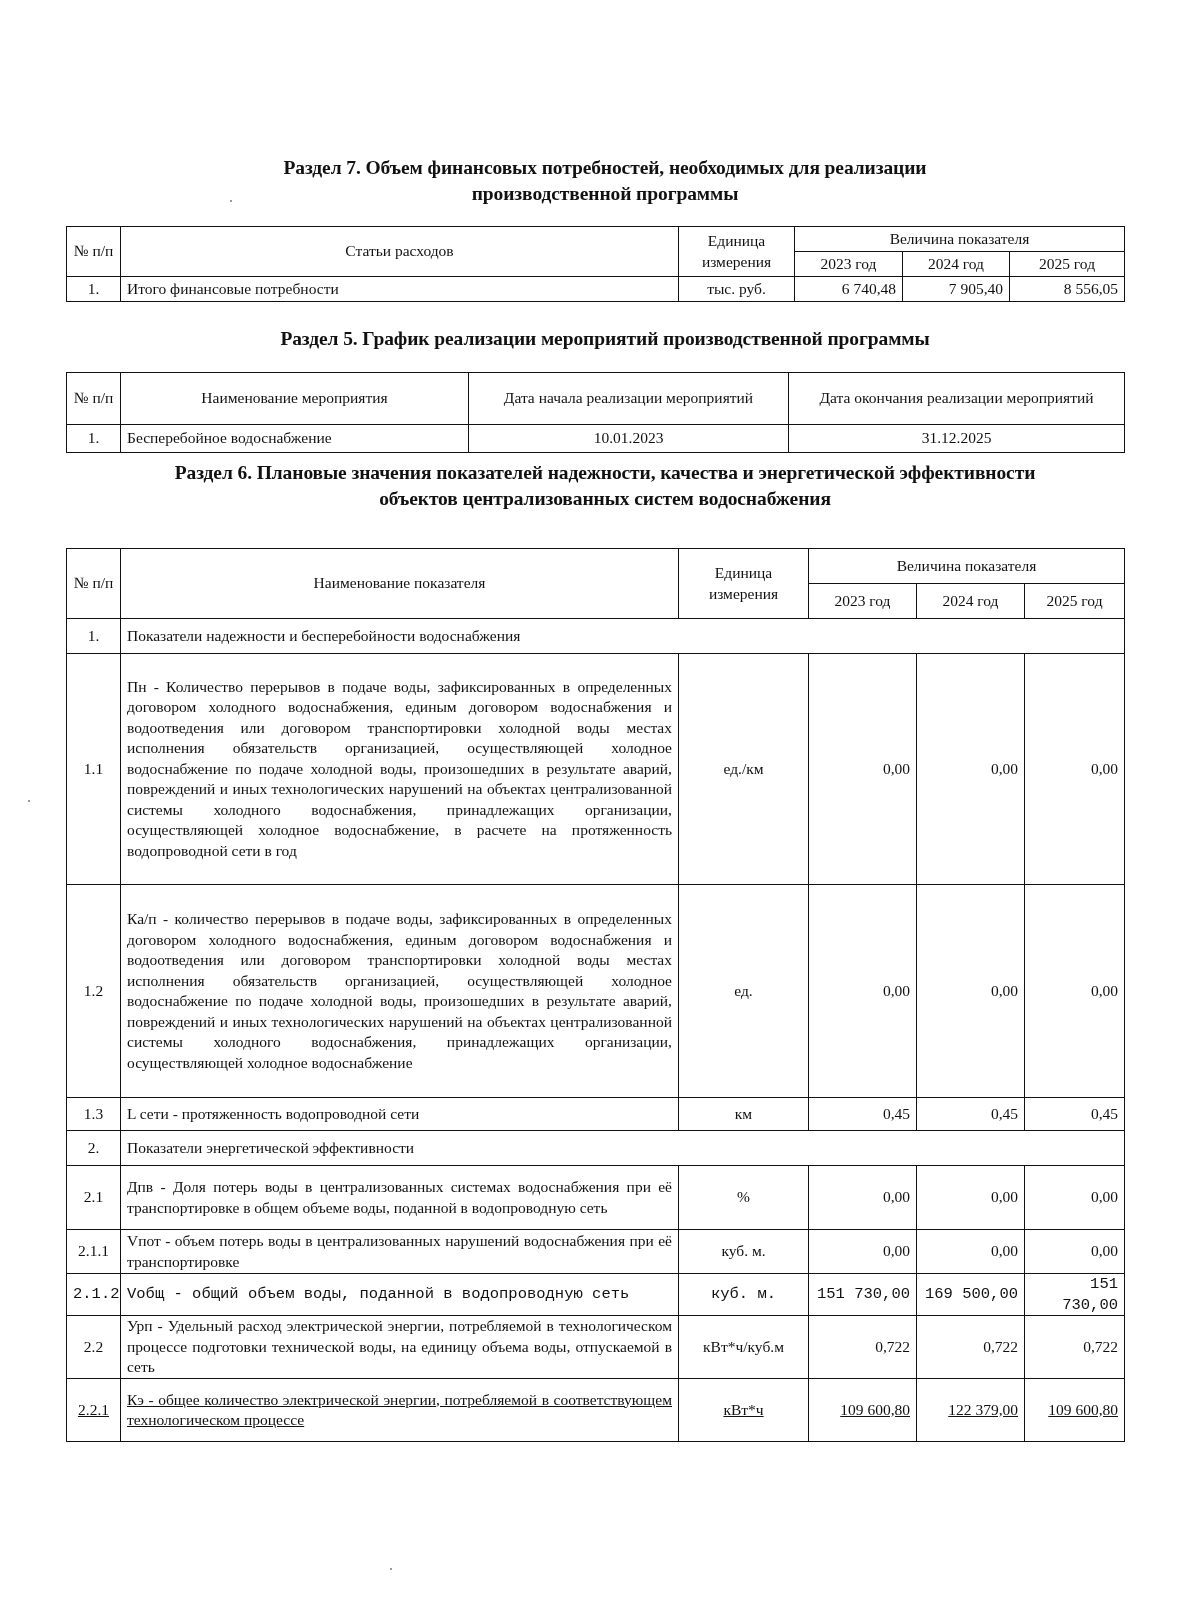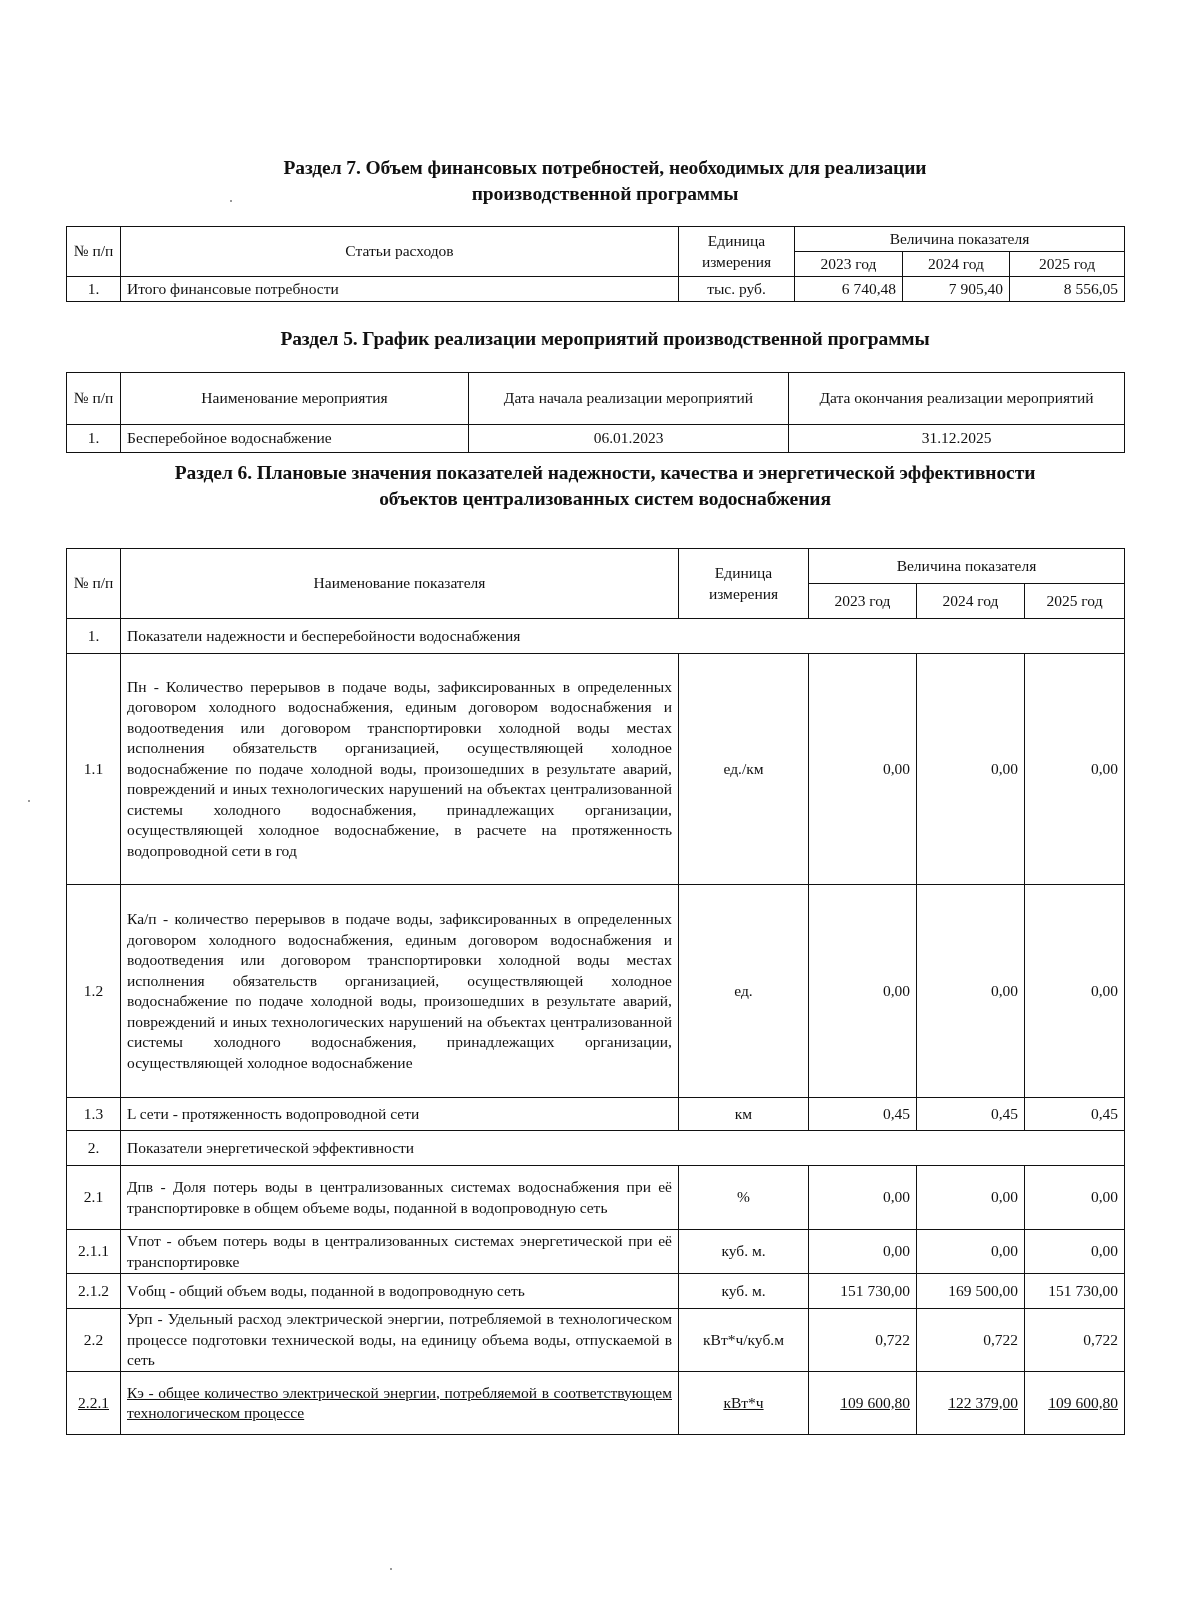--- a/index.html
+++ b/index.html
@@ -79,21 +79,21 @@
     <tbody>
         <tr style="height:52px;">
       <td class="c">№ п/п</td>
       <td class="c">Наименование мероприятия</td>
       <td class="c">Дата начала реализации мероприятий</td>
       <td class="c">Дата окончания реализации мероприятий</td>
     </tr>
     <tr style="height:28px;">
       <td class="c">1.</td>
       <td>Бесперебойное водоснабжение</td>
-      <td class="c">06.01.2023</td>
+      <td class="c">10.01.2023</td>
       <td class="c">31.12.2025</td>
     </tr>
   </tbody>
     </table>
 
   <div class="heading" style="top:460px;">
     <div>Раздел 6. Плановые значения показателей надежности, качества и энергетической эффективности</div>
     <div>объектов централизованных систем водоснабжения</div>
   </div>
 
@@ -157,27 +157,27 @@
     <tr style="height:64px;">
       <td class="c">2.1</td>
       <td class="j">Дпв - Доля потерь воды в централизованных системах водоснабжения при её транспортировке в общем объеме воды, поданной в водопроводную сеть</td>
       <td class="c">%</td>
       <td class="num">0,00</td>
       <td class="num">0,00</td>
       <td class="num">0,00</td>
     </tr>
     <tr style="height:44px;">
       <td class="c">2.1.1</td>
-      <td class="j">Vпот - объем потерь воды в централизованных системах энергетической при её транспортировке</td>
+      <td class="j">Vпот - объем потерь воды в централизованных нарушений водоснабжения при её транспортировке</td>
       <td class="c">куб. м.</td>
       <td class="num">0,00</td>
       <td class="num">0,00</td>
       <td class="num">0,00</td>
     </tr>
-    <tr style="height:35px;">
+    <tr style="height:35px;font-family:Liberation Mono, monospace;">
       <td class="c">2.1.2</td>
       <td class="j">Vобщ - общий объем воды, поданной в водопроводную сеть</td>
       <td class="c">куб. м.</td>
       <td class="num">151 730,00</td>
       <td class="num">169 500,00</td>
       <td class="num">151 730,00</td>
     </tr>
     <tr style="height:63px;">
       <td class="c">2.2</td>
       <td class="j">Урп - Удельный расход электрической энергии, потребляемой в технологическом процессе подготовки технической воды, на единицу объема воды, отпускаемой в сеть</td>

